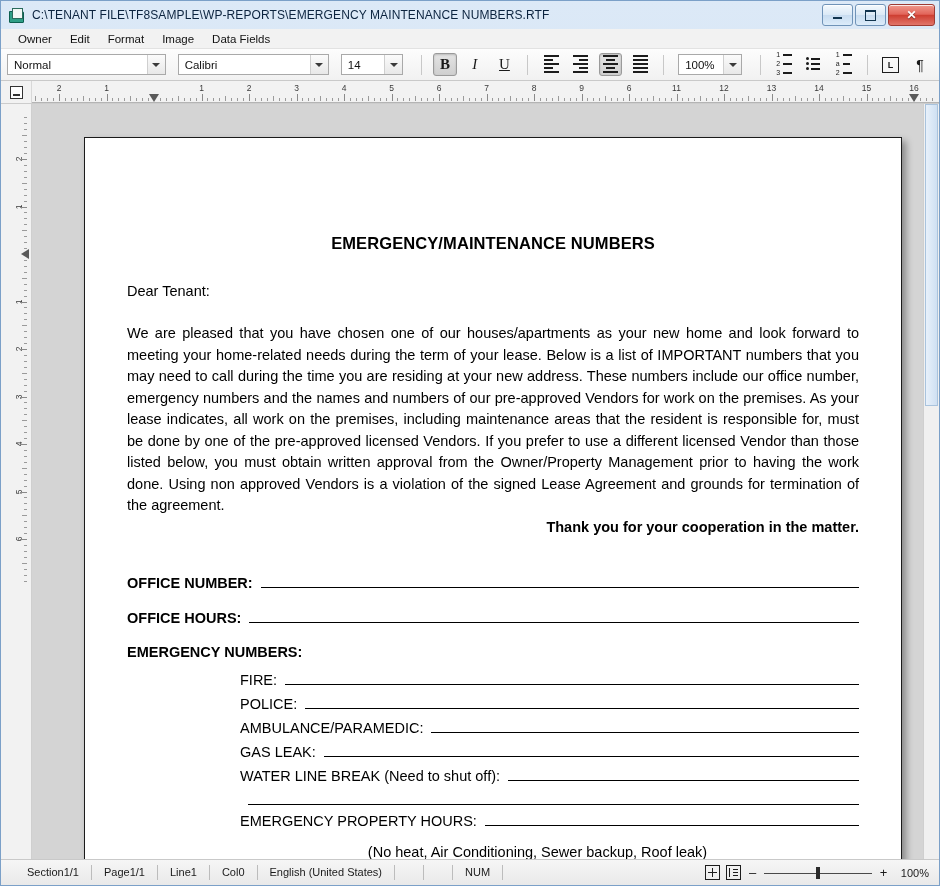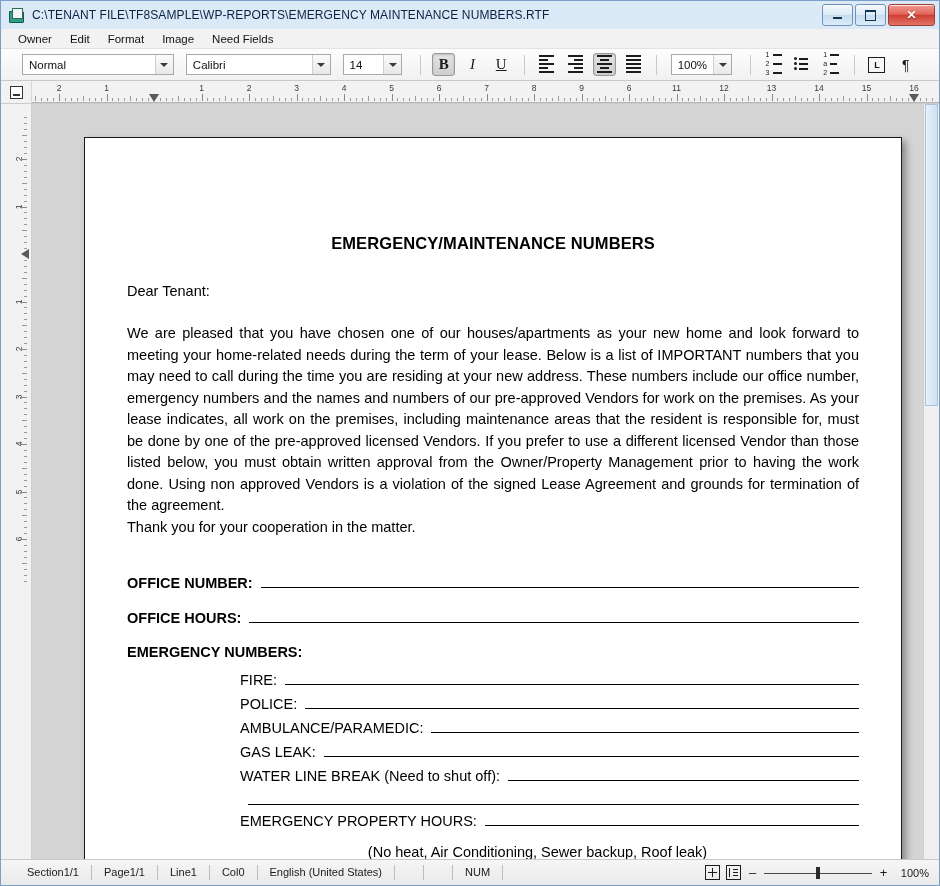--- a/index.html
+++ b/index.html
@@ -83,21 +83,21 @@
     padding: 2px 9px; cursor: default;
     white-space: nowrap;
   }
 
   
   .toolbar {
     height: 31px; flex: 0 0 31px;
     background: linear-gradient(180deg,#fdfdfd 0%,#f1f1f1 100%);
     border-bottom: 1px solid #c9c9c9;
     display: flex; align-items: center;
-    padding: 0 21px;
+    padding: 0 6px;
     gap: 4px;
   }
   .combo {
     height: 21px; background: #fff;
     border: 1px solid #a9a9a9;
     display: flex; align-items: center;
     font-size: 11.5px; color: #111;
     box-sizing: border-box;
     margin-right: 8px;
     position: relative;
@@ -269,21 +269,21 @@
     letter-spacing: .1px;
     margin-bottom: 30px;
   }
   .salutation { margin-bottom: 24px; font-size: 14.5px; }
   .para {
     text-align: justify;
     font-size: 14.5px;
     line-height: 21.5px;
     margin-bottom: 36px;
   }
-  .para .lastline { text-align: left; }
+  .para .lastline { text-align: right; font-weight: bold; }
   .fieldrow {
     display: flex; align-items: baseline;
     margin-bottom: 18px;
     font-size: 14.5px;
   }
   .fieldrow .lbl { font-weight: bold; white-space: nowrap; }
   .fieldrow .rule {
     flex: 1; border-bottom: 1.3px solid #000;
     margin-left: 8px; height: 13px;
   }
@@ -396,21 +396,21 @@
           <span class="glyph">✕</span>
         </div>
     </div>
   </div>
 
   <div class="menubar">
     <div class="menuitem"><span>Owner</span></div>
     <div class="menuitem"><span>Edit</span></div>
     <div class="menuitem"><span>Format</span></div>
     <div class="menuitem"><span>Image</span></div>
-    <div class="menuitem"><span>Need Fields</span></div>
+    <div class="menuitem"><span>Data Fields</span></div>
   </div>
 
   <div class="toolbar">
 
     <div class="combo style">
       <div class="val">Normal</div>
       <div class="arrow">
           <div class="tri-down"></div>
         </div>
     </div>

